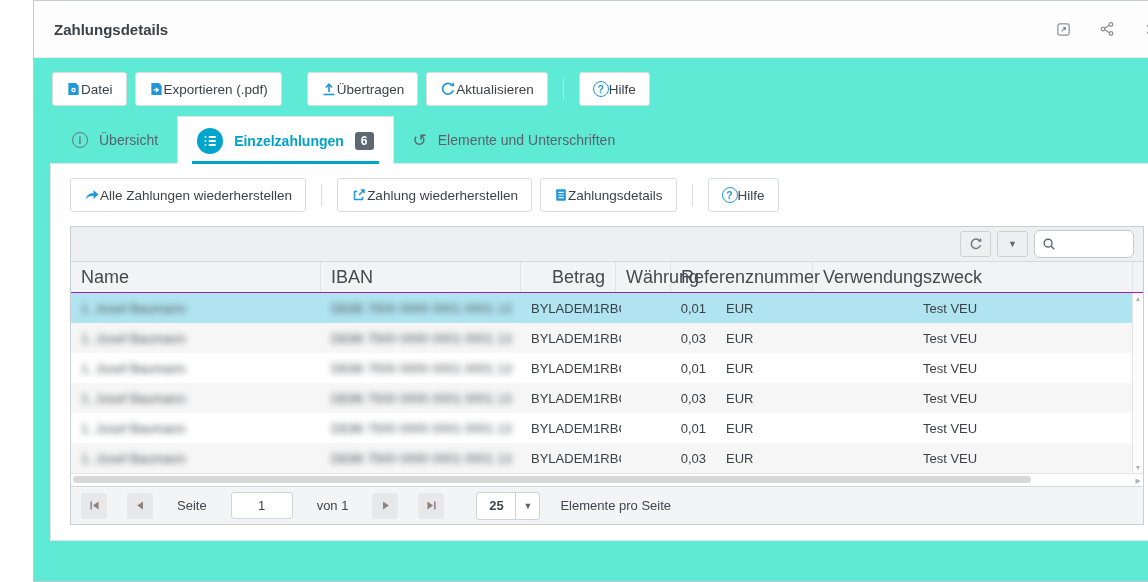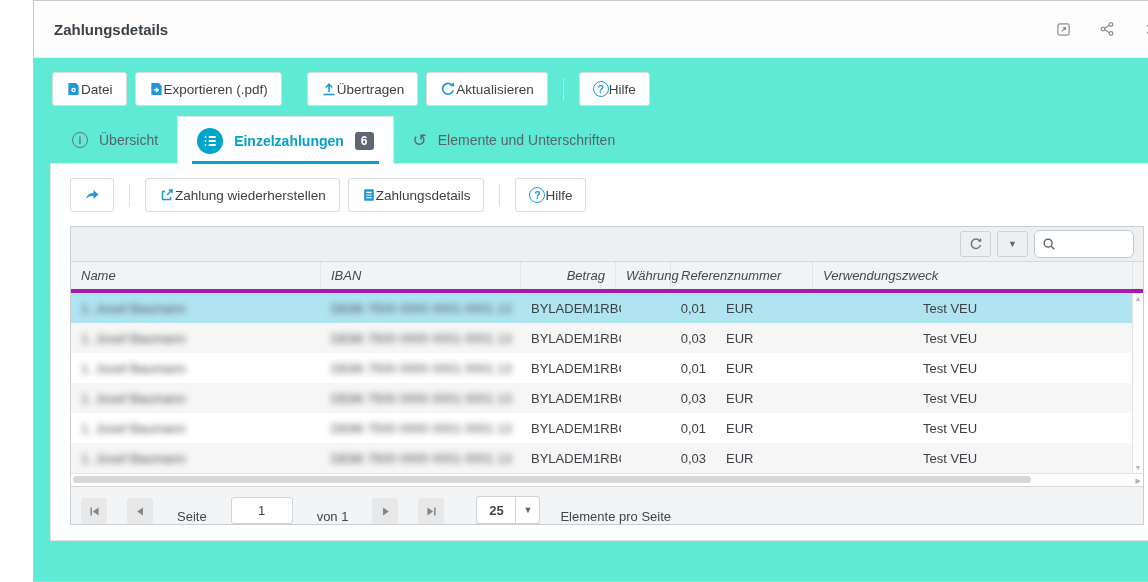--- a/index.html
+++ b/index.html
@@ -39,21 +39,21 @@
   .panel-toolbar { display: flex; align-items: center; gap: 8px; padding: 14px 19px; }
 
   
   .grid { margin: 0 19px; border: 1px solid #c9ced3; }
   .grid-toolbar { height: 35px; background: #edeff1; border-bottom: 1px solid #d5d9dc; display: flex; align-items: center; justify-content: flex-end; gap: 6px; padding: 0 9px; }
   .small-btn { height: 26px; min-width: 31px; border: 1px solid #ccd1d5; border-radius: 3px; background: transparent; display: inline-flex; align-items: center; justify-content: center; cursor: pointer; }
   .dd-arrow { font-size: 9px; color: #5f666c; }
   .search-box { height: 28px; width: 100px; background: #fff; border: 1px solid #c3c9ce; border-radius: 6px; display: flex; align-items: center; gap: 5px; padding: 0 7px; }
   .search-box input { border: none; outline: none; width: 64px; font-size: 13px; font-family: inherit; background: transparent; color:#3b4146; }
 
-  .grid-header { display: flex; height: 31px; background: #f2f3f5; border-bottom: 4px solid #a21caf; font-size: 13px; color: #45494e; font-style: italic; }
+  .grid-header { display: flex; height: 31px; background: #f2f3f5; border-bottom: 1px solid #a21caf; font-size: 18px; color: #45494e; }
   .hc { display: flex; align-items: center; padding: 0 10px; border-right: 1px solid #e2e4e6; }
   .cell { display: flex; align-items: center; padding: 0 10px; overflow: hidden; white-space: nowrap; }
   .c-name { width: 250px; } .c-iban { width: 200px; } .c-bic { width: 100px; }
   .c-betrag { width: 95px; justify-content: flex-end; } .c-waehrung { width: 55px; }
   .c-ref { width: 142px; } .c-zweck { flex: 1; }
   .hc.last { border-right: none; }
   .h-scrollpad { width: 11px; border-left: 1px solid #e2e4e6; margin-left:-1px; }
 
   .grid-body { display: flex; }
   .rows { flex: 1; }
@@ -62,21 +62,21 @@
   .row.selected { background: #b0e4f1; }
   .redacted { filter: blur(3px); color: #4a5056; }
 
   .vscroll { width: 11px; background: #fcfcfc; border-left: 1px solid #e3e5e7; display: flex; flex-direction: column; justify-content: space-between; align-items: center; padding: 2px 0; }
   .scroll-glyph { font-size: 7px; color: #aeb3b8; line-height: 1; }
   .hscroll { height: 13px; border-top: 1px solid #e3e5e7; background: #fff; position: relative; }
   .hthumb { position: absolute; left: 2px; top: 2px; height: 7px; width: 958px; background: #d8d8d8; border-radius: 4px; cursor: pointer; }
   .hscroll .scroll-glyph { position: absolute; right: 2px; top: 3px; }
 
   
-  .pagination { height: 38px; background: #f3f4f6; border-top: 1px solid #d5d9dc; display: flex; align-items: flex-end; gap: 20px; padding: 0 10px; font-size: 13px; color: #3f464c; }
+  .pagination { height: 38px; background: #f3f4f6; border-top: 1px solid #d5d9dc; display: flex; align-items: center; gap: 20px; padding: 0 10px; font-size: 13px; color: #3f464c; }
   .pg-btn { width: 26px; height: 26px; background: #e7e8e9; border: none; border-radius: 3px; display: inline-flex; align-items: center; justify-content: center; cursor: pointer; }
   .pg-label { margin: 0 4px; }
   .page-input { width: 62px; height: 27px; border: 1px solid #cfd4d9; border-radius: 3px; text-align: center; font-size: 13px; font-family: inherit; color: #3b4146; }
   .size-select { height: 28px; background: #fff; border: 1px solid #cfd4d9; border-radius: 3px; display: inline-flex; align-items: stretch; margin-left: 12px; cursor: pointer; }
   .size-val { width: 38px; display: flex; align-items: center; justify-content: center; font-weight: bold; }
   .size-arrow { width: 24px; border-left: 1px solid #cfd4d9; display: flex; align-items: center; justify-content: center; }
   .pg-summary { margin-left: auto; padding-right: 4px; }
 </style>
 </head>
 <body>
@@ -174,20 +174,21 @@
 
   <div class="panel">
 
     <div class="panel-toolbar">
       <button class="btn">
         <span class="ic">
           <svg width="16" height="16" viewBox="0 0 16 16" fill="#2098d5">
               <path d="M9.5 6.2V3l5 4.5-5 4.5V8.7c-3.5 0-5.8 1-7.5 3.2.6-3.8 3.4-5.7 7.5-5.7z"></path>
             </svg>
         </span>
+        <span>Alle Zahlungen wiederherstellen</span>
       </button>
       <span class="toolbar-sep"></span>
       <button class="btn">
         <span class="ic">
           <svg width="16" height="16" viewBox="0 0 16 16" fill="none" stroke="#2098d5" stroke-width="1.5">
               <path d="M6 4.5H3.5v8h8V10"></path>
               <path d="M8 8l5-5M9.8 3H13v3.2"></path>
             </svg>
         </span>
         <span>Zahlung wiederherstellen</span>

